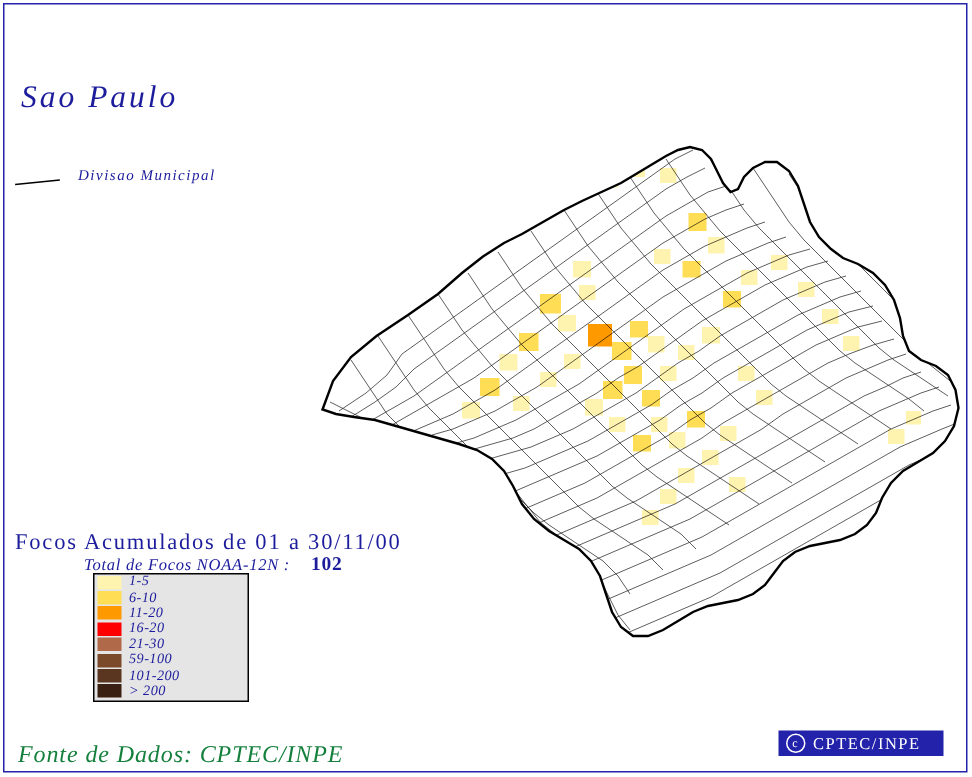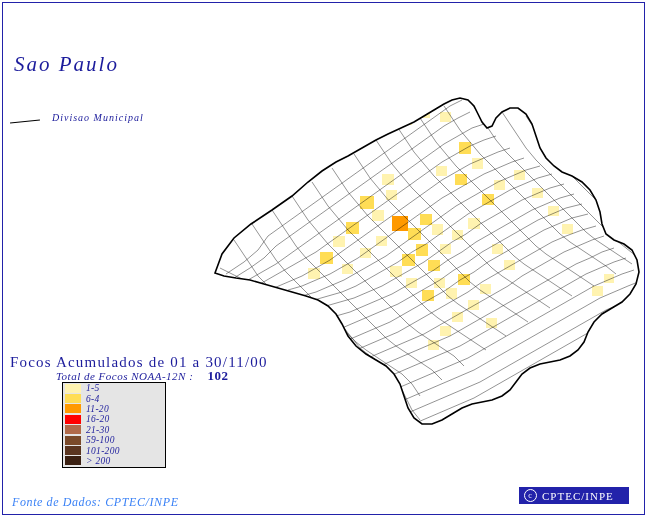--- a/index.html
+++ b/index.html
@@ -120,23 +120,23 @@
     letter-spacing: 0.3px;
     line-height: 10px;
     white-space: nowrap;
   }
   .source {
     position: absolute;
     left: 12px;
     top: 495px;
     font-family: "Liberation Serif", serif;
     font-style: italic;
-    font-size: 12px;
+    font-size: 16px;
     letter-spacing: 0.6px;
-    color: #3b82f6;
+    color: #15803d;
   }
   #cptec-badge {
     position: absolute;
     left: 519px;
     top: 487px;
     width: 110px;
     height: 17px;
     background: #2222aa;
     color: #ffffff;
     display: flex;
@@ -299,21 +299,21 @@
     <span>Total de Focos NOAA-12N :</span><span class="total-val">102</span>
   </div>
 
   <div id="legend-box">
     <div class="legend-row">
       <div class="legend-swatch" style="background:#fff3b0;"></div>
       <div class="legend-label">1-5</div>
     </div>
     <div class="legend-row">
       <div class="legend-swatch" style="background:#ffdd55;"></div>
-      <div class="legend-label">6-4</div>
+      <div class="legend-label">6-10</div>
     </div>
     <div class="legend-row">
       <div class="legend-swatch" style="background:#ff9900;"></div>
       <div class="legend-label">11-20</div>
     </div>
     <div class="legend-row">
       <div class="legend-swatch" style="background:#ff0000;"></div>
       <div class="legend-label">16-20</div>
     </div>
     <div class="legend-row">

